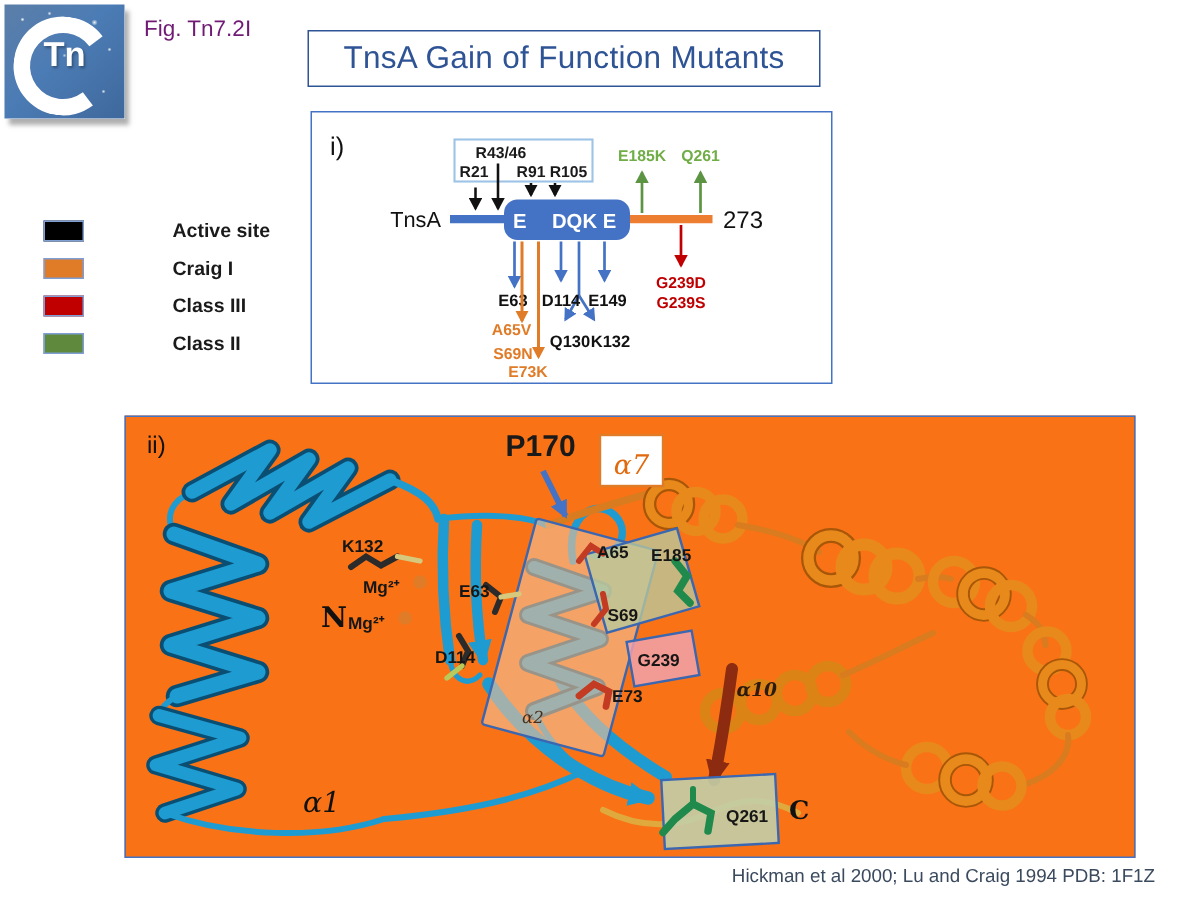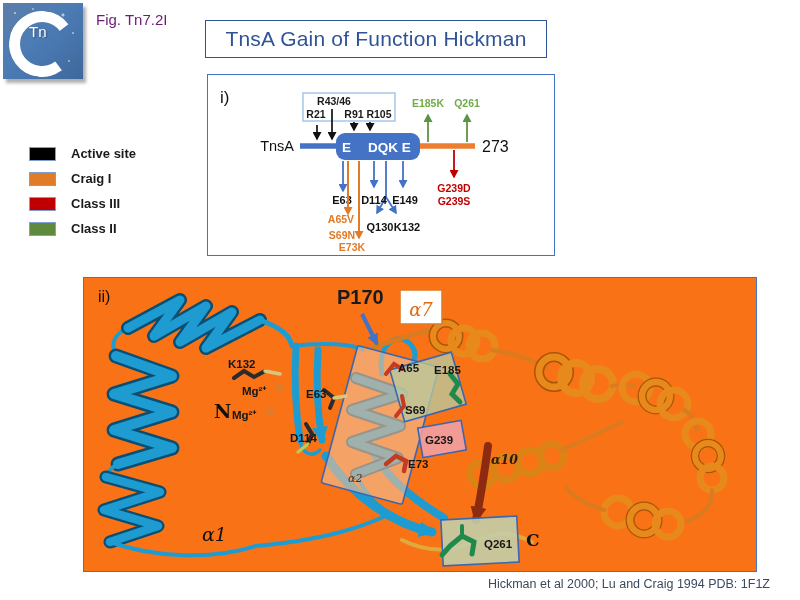--- a/index.html
+++ b/index.html
@@ -14,29 +14,29 @@
           radial-gradient(2px 2px at 70px 30px, rgba(255,255,255,.85), transparent 70%),
           radial-gradient(2px 2px at 8px 40px, rgba(255,255,255,.8), transparent 70%),
           radial-gradient(3px 3px at 20px 62px, rgba(255,255,255,.9), transparent 70%),
           radial-gradient(2px 2px at 48px 70px, rgba(255,255,255,.85), transparent 70%),
           radial-gradient(2px 2px at 66px 58px, rgba(255,255,255,.8), transparent 70%),
           radial-gradient(2px 2px at 40px 34px, rgba(255,255,255,.6), transparent 70%),
           linear-gradient(135deg,#5B7EA8,#4C7CB5 45%,#3E689C);
         box-shadow:3px 4px 3px rgba(110,110,110,.55);}
   .logo-c{position:absolute;left:6px;top:8px;width:44px;height:44px;border:11px solid #fff;
           border-right-color:transparent;border-radius:50%;transform:rotate(8deg);}
-  .logo-tn{position:absolute;left:26px;top:20px;color:#fff;font-size:15px;font-weight:400;
+  .logo-tn{position:absolute;left:26px;top:20px;color:#fff;font-size:23px;font-weight:700;
            text-shadow:1px 1px 2px rgba(0,0,0,.35);}
   .fig-label{position:absolute;left:96px;top:11px;font-size:15px;color:#701a75;}
   .title-box{position:absolute;left:205px;top:20px;width:340px;height:36px;border:1.6px solid #2F5496;
              display:flex;align-items:center;justify-content:center;background:#fff;}
   .title-box span{color:#2F5496;font-size:21px;letter-spacing:.2px;}
   
   .legend{position:absolute;left:29px;top:141px;}
-  .legend-row{display:flex;align-items:center;height:25px;}
+  .legend-row{display:flex;align-items:center;height:25px;gap:44px;}
   .swatch{width:25px;height:12px;border:1px solid #7F9FD4;margin-right:15px;flex:0 0 auto;}
   .legend-row .lab{font-size:13px;font-weight:600;color:#1a1a1a;}
   
   .panel-i{position:absolute;left:207px;top:74px;width:346px;height:180px;border:1.5px solid #4472C4;background:#fff;}
   .panel-ii{position:absolute;left:83px;top:277px;width:672px;height:293px;border:1.8px solid #4472C4;background:#f97316;}
   .citation{position:absolute;right:30px;top:577px;font-size:12.5px;color:#3B4A5E;}
   svg text{font-family:"Liberation Sans",sans-serif;}
   .serif{font-family:"DejaVu Serif","Liberation Serif",serif;}
 </style>
 </head>
@@ -45,21 +45,21 @@
 <div class="slide">
 
   <div class="logo">
     <div class="logo-c"></div>
     <div class="logo-tn">Tn</div>
   </div>
 
   <div class="fig-label">Fig. Tn7.2I</div>
 
   <div class="title-box">
-    <span>TnsA Gain of Function Hickman</span>
+    <span>TnsA Gain of Function Mutants</span>
   </div>
 
   <div class="legend">
     <div class="legend-row">
       <div class="swatch" style="background: rgb(0, 0, 0);"></div>
       <span class="lab">Active site</span>
     </div>
     <div class="legend-row">
       <div class="swatch" style="background: rgb(224, 123, 40);"></div>
       <span class="lab">Craig I</span>

